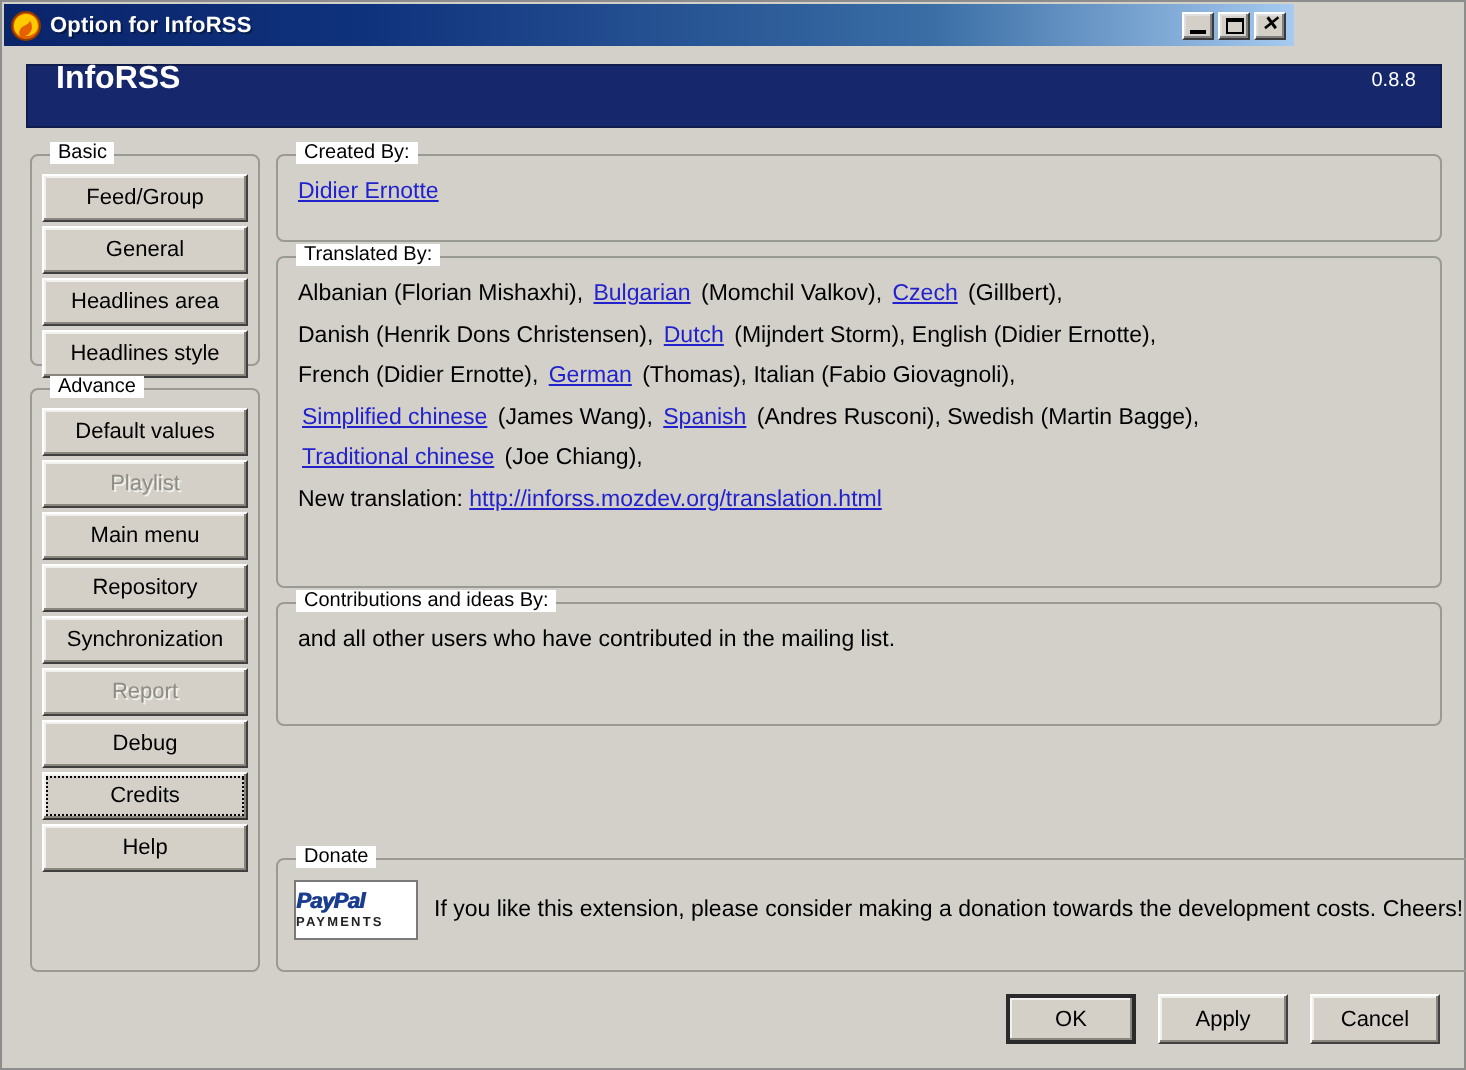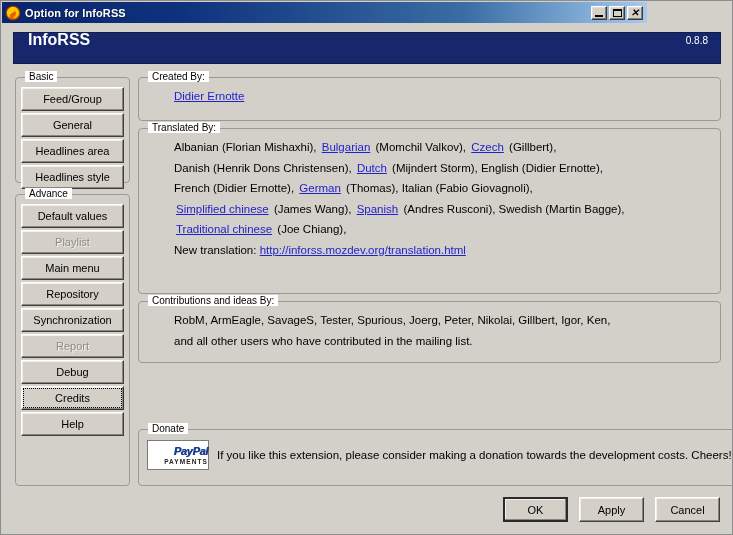--- a/index.html
+++ b/index.html
@@ -169,21 +169,21 @@
   .gb-contrib { left: 137px; top: 300px; width: 583px; height: 62px; }
   .gb-donate { left: 137px; top: 428px; width: 611px; height: 57px; }
 
   .panel-body {
     position: absolute;
     left: 10px; right: 10px; top: 8px;
     font-size: 11.5px;
     color: #000;
     line-height: 20.5px;
   }
-  .panel-body .row { white-space: nowrap; margin-left: 25px; }
+  .panel-body .row { white-space: nowrap; }
   a.lnk {
     color: #2222cc;
     text-decoration: underline;
     cursor: pointer;
   }
   .lang { margin: 0 2px; }
 
   
   .donate-inner {
     position: absolute;
@@ -192,21 +192,21 @@
     align-items: center;
   }
   .paypal-logo {
     width: 62px;
     height: 30px;
     background: #ffffff;
     border: 1px solid #7a7a7a;
     box-sizing: border-box;
     display: flex;
     flex-direction: column;
-    align-items: flex-end;
+    align-items: flex-start;
     justify-content: center;
     flex: 0 0 auto;
     margin-right: 8px;
   }
   .pp-top {
     font-size: 11px;
     font-weight: bold;
     font-style: italic;
     color: #1b3d8f;
     letter-spacing: -0.3px;
@@ -335,21 +335,20 @@
       <div class="row"><a class="lnk lang">Traditional chinese</a><span> (Joe Chiang),</span></div>
 
       <div class="row"><span>New translation:   </span><a class="lnk">http://inforss.mozdev.org/translation.html</a></div>
 
     </div>
   </div>
 
   <div class="groupbox gb-contrib">
     <span class="gb-label">Contributions and ideas By:</span>
     <div class="panel-body">
-      <div class="row">RobM, ArmEagle, SavageS, Tester, Spurious, Joerg, Peter, Nikolai, Gillbert, Igor, Ken,</div>
       <div class="row">and all other users who have contributed in the mailing list.</div>
     </div>
   </div>
 
   <div class="groupbox gb-donate">
     <span class="gb-label">Donate</span>
     <div class="donate-inner">
       <div class="paypal-logo">
         <span class="pp-top">PayPal</span>
         <span class="pp-bot">PAYMENTS</span>

